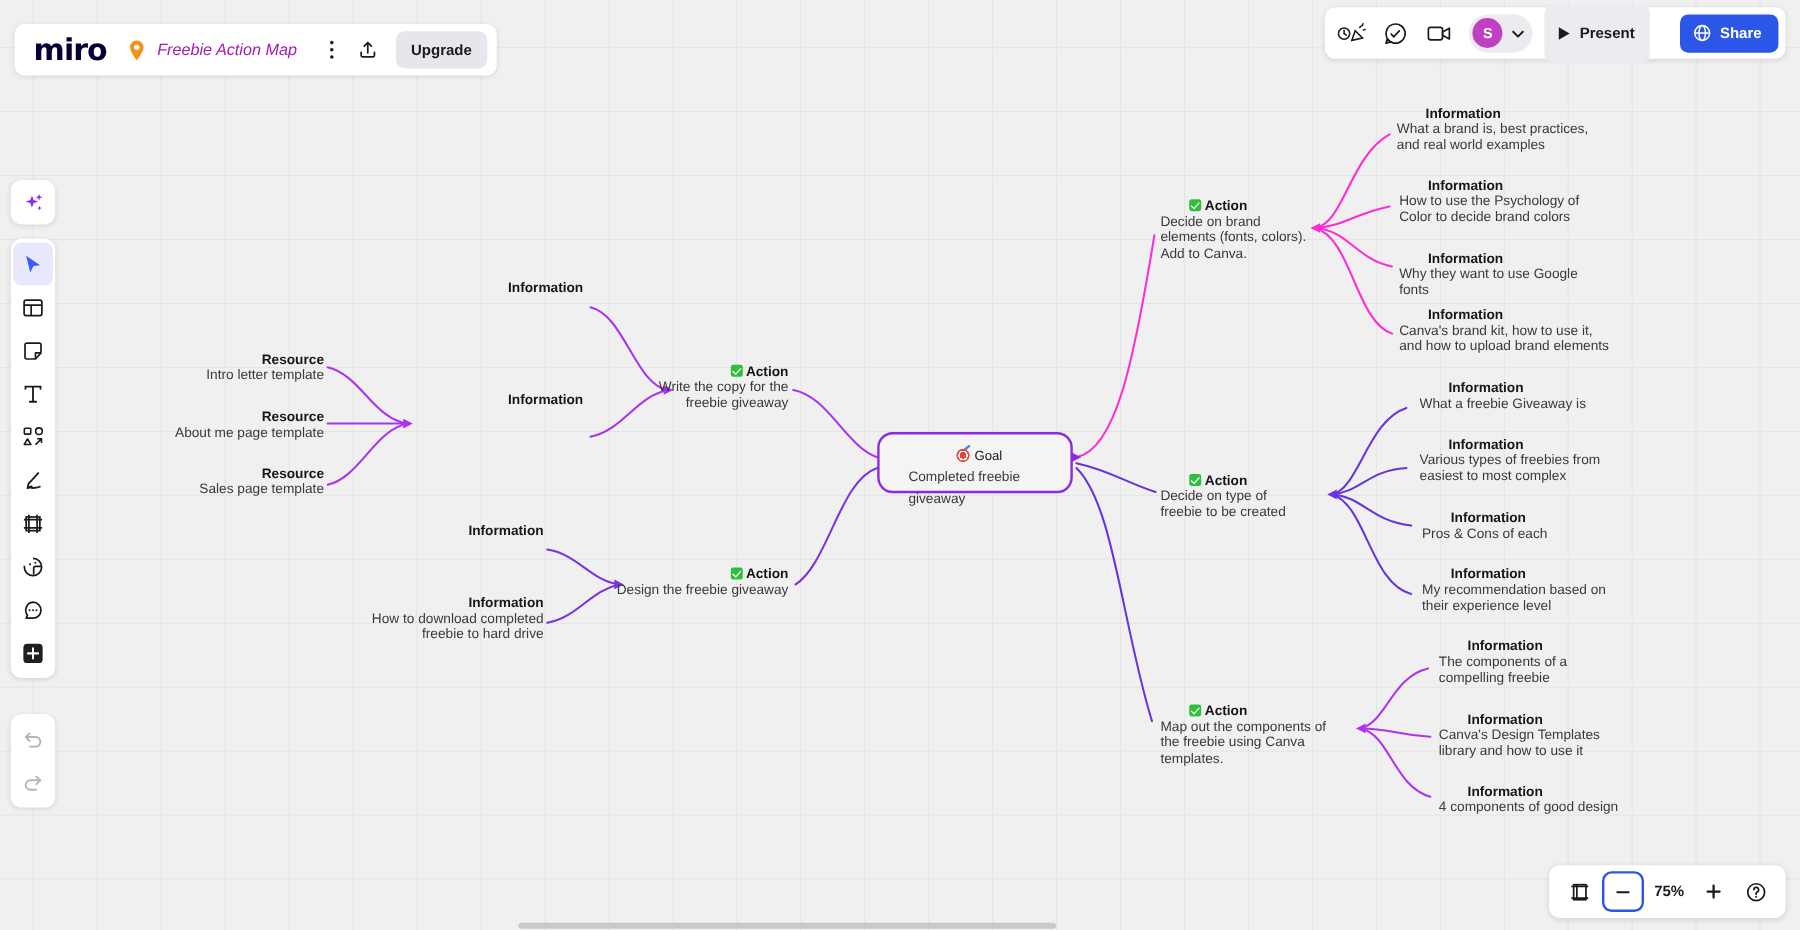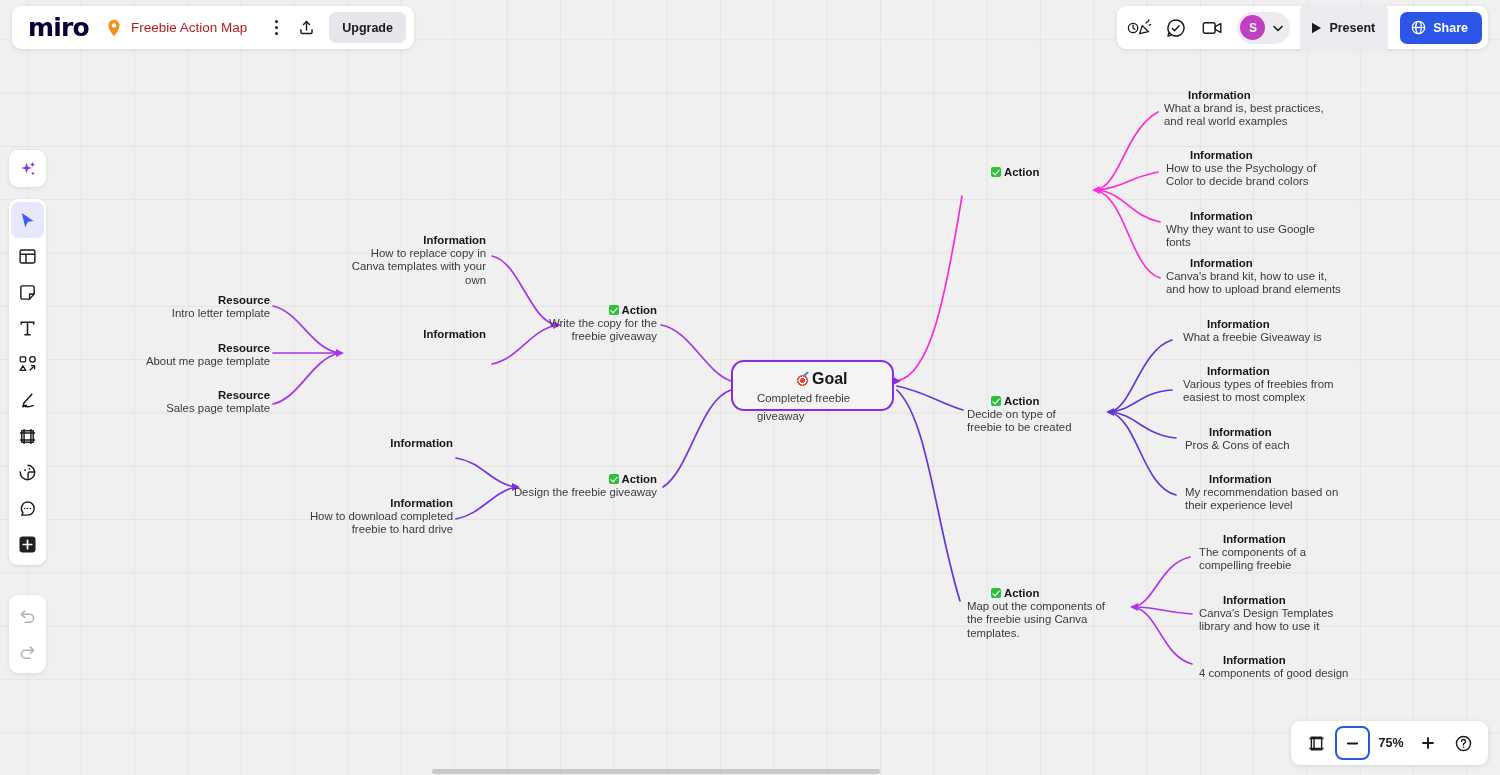--- a/index.html
+++ b/index.html
@@ -98,27 +98,27 @@
   
   #goal-node {
     position: absolute;
     left: 731px; top: 360px;
     width: 163px; height: 51px;
     border: 2px solid #8a2be2;
     border-radius: 13px;
     background: #f4f4f4;
     padding: 8px 0 0 24px;
   }
-  #goal-node .hdr { font-weight: bold; font-size: 16px; color: #161616; padding-left: 40px; }
+  #goal-node .hdr { font-weight: normal; font-size: 11px; color: #161616; padding-left: 40px; }
   #goal-node .body { font-size: 11.4px; color: #3a3a3a; margin-top: 2px; }
 
   
   #topbar-left {
     position: absolute;
-    left: 12px; top: 6px;
+    left: 12px; top: 20px;
     height: 43px;
     background: #fff;
     border-radius: 9px;
     display: flex;
     align-items: center;
     padding: 0 8px 0 16px;
     gap: 0;
     box-shadow: 0 1px 4px rgba(0,0,0,.10);
     z-index: 5;
   }
@@ -127,23 +127,24 @@
     font-weight: bold;
     letter-spacing: -0.8px;
     color: #050038;
     font-family: "DejaVu Sans", sans-serif;
     margin-right: 17px;
     line-height: 1;
   }
   .pin-icon { width: 16px; height: 18px; margin-right: 9px; display:block; }
   #board-title {
     font-size: 13.5px;
-    color: #b91c1c;
+    color: #a21caf;
     white-space: nowrap;
     margin-right: 14px;
+    font-style: italic;
   }
   .tb-btn {
     width: 30px; height: 30px;
     display: flex; align-items: center; justify-content: center;
     border-radius: 6px;
     cursor: pointer;
     background: transparent;
     border: none;
   }
   .kebab { display: flex; flex-direction: column; gap: 2.5px; align-items: center; }
@@ -217,21 +218,21 @@
     height: 32px;
     padding: 0 14px 0 11px;
     background: #2b56e8;
     border: none;
     border-radius: 7px;
     font-family: "Liberation Sans", sans-serif;
     font-size: 12.5px;
     font-weight: bold;
     color: #fff;
     cursor: pointer;
-    margin-left: 10px;
+    margin-left: 23px;
   }
 
   
   #tool-ai {
     position: absolute;
     left: 9px; top: 150px;
     width: 37px; height: 37px;
     background: #fff;
     border-radius: 9px;
     display: flex; align-items: center; justify-content: center;
@@ -377,20 +378,21 @@
 
     <div id="goal-node">
       <span class="hdr">
         <span class="dart"></span><span>Goal</span>
       </span>
       <span class="body">Completed freebie giveaway</span>
     </div>
 
     <div class="node left-al" style="left:967px; top:166px; width:125px;">
       <span class="hdr"><span class="chk"></span><span>Action</span></span>
+      <span class="body">Decide on brand elements (fonts, colors). Add to Canva.</span>
     </div>
 
     <div class="node right-al" style="left:525px; top:304px; width:132px;">
       <span class="hdr"><span class="chk"></span><span>Action</span></span>
       <span class="body">Write the copy for the freebie giveaway</span>
     </div>
 
     <div class="node right-al" style="left:500px; top:473px; width:157px;">
       <span class="hdr"><span class="chk"></span><span>Action</span></span>
       <span class="body">Design the freebie giveaway</span>
@@ -448,21 +450,20 @@
       <span class="hdr">Information</span>
       <span class="body">Canva's Design Templates library and how to use it</span>
     </div>
     <div class="node left-al" style="left:1199px; top:654px; width:185px;">
       <span class="hdr">Information</span>
       <span class="body">4 components of good design</span>
     </div>
 
     <div class="node right-al" style="left:336px; top:234px; width:150px;">
       <span class="hdr">Information</span>
-      <span class="body">How to replace copy in Canva templates with your own</span>
     </div>
     <div class="node right-al" style="left:336px; top:328px; width:150px;">
       <span class="hdr">Information</span>
     </div>
 
     <div class="node right-al" style="left:150px; top:294px; width:120px;">
       <span class="hdr">Resource</span>
       <span class="body">Intro letter template</span>
     </div>
     <div class="node right-al" style="left:140px; top:342px; width:130px;">

